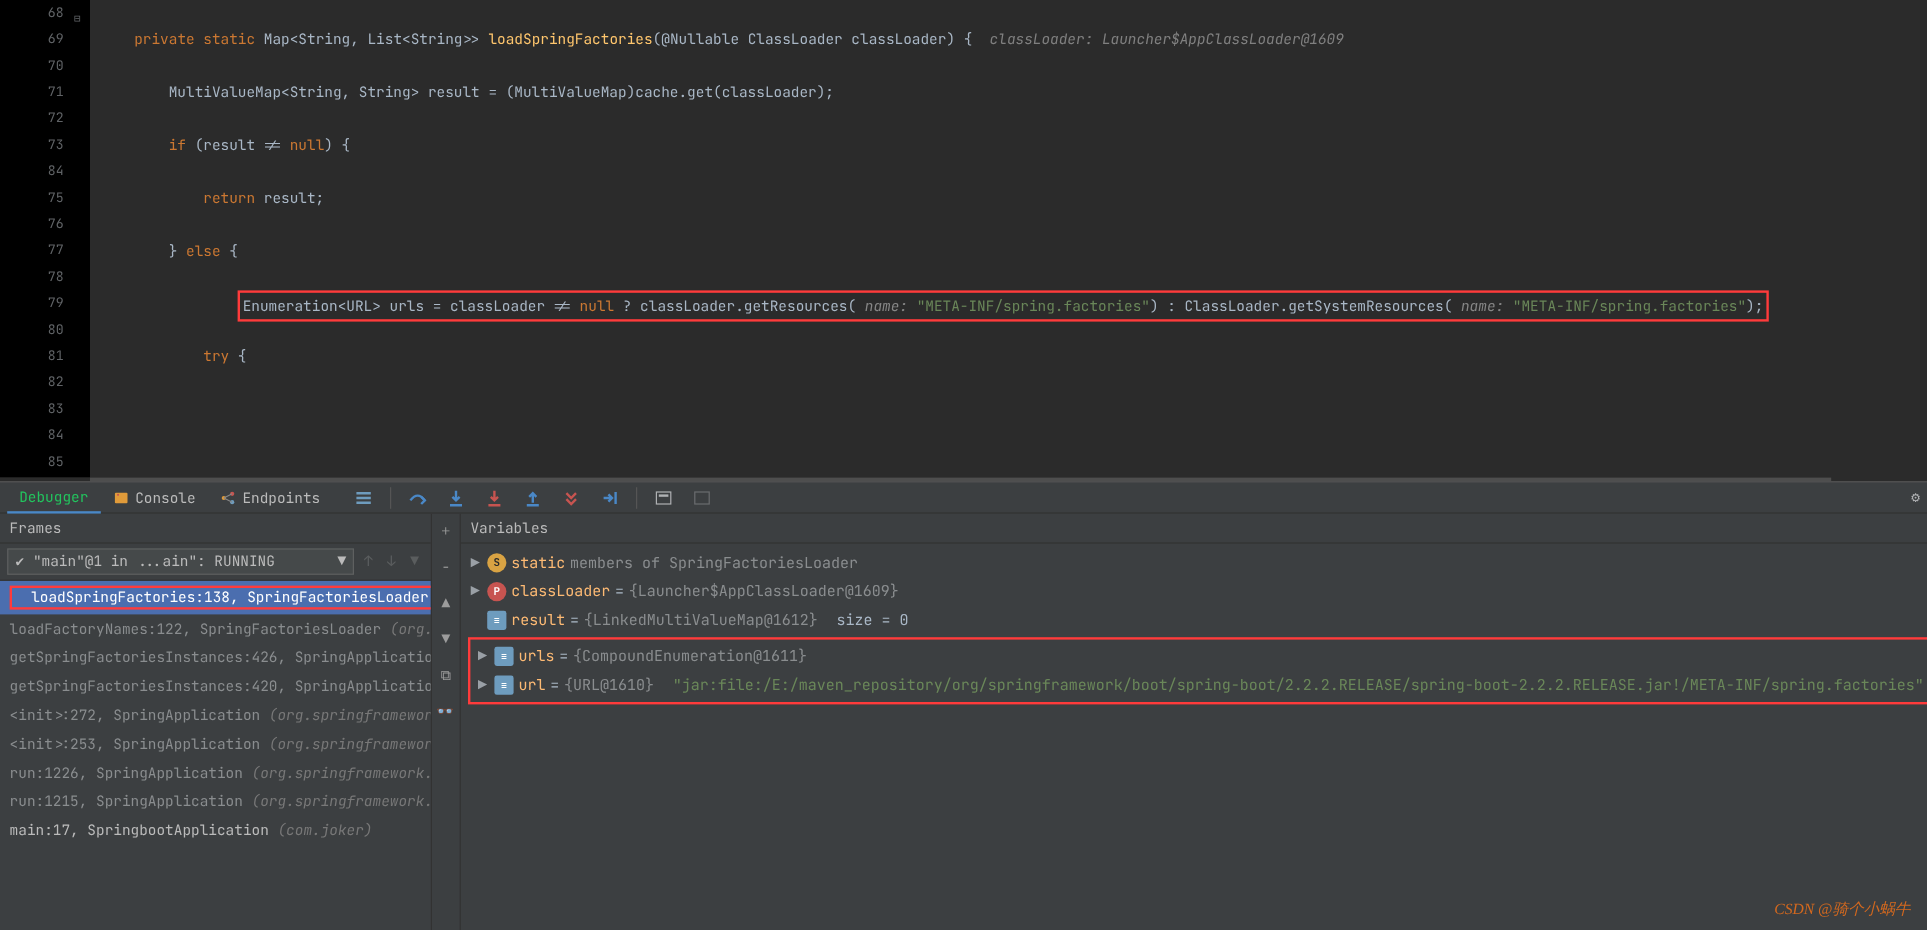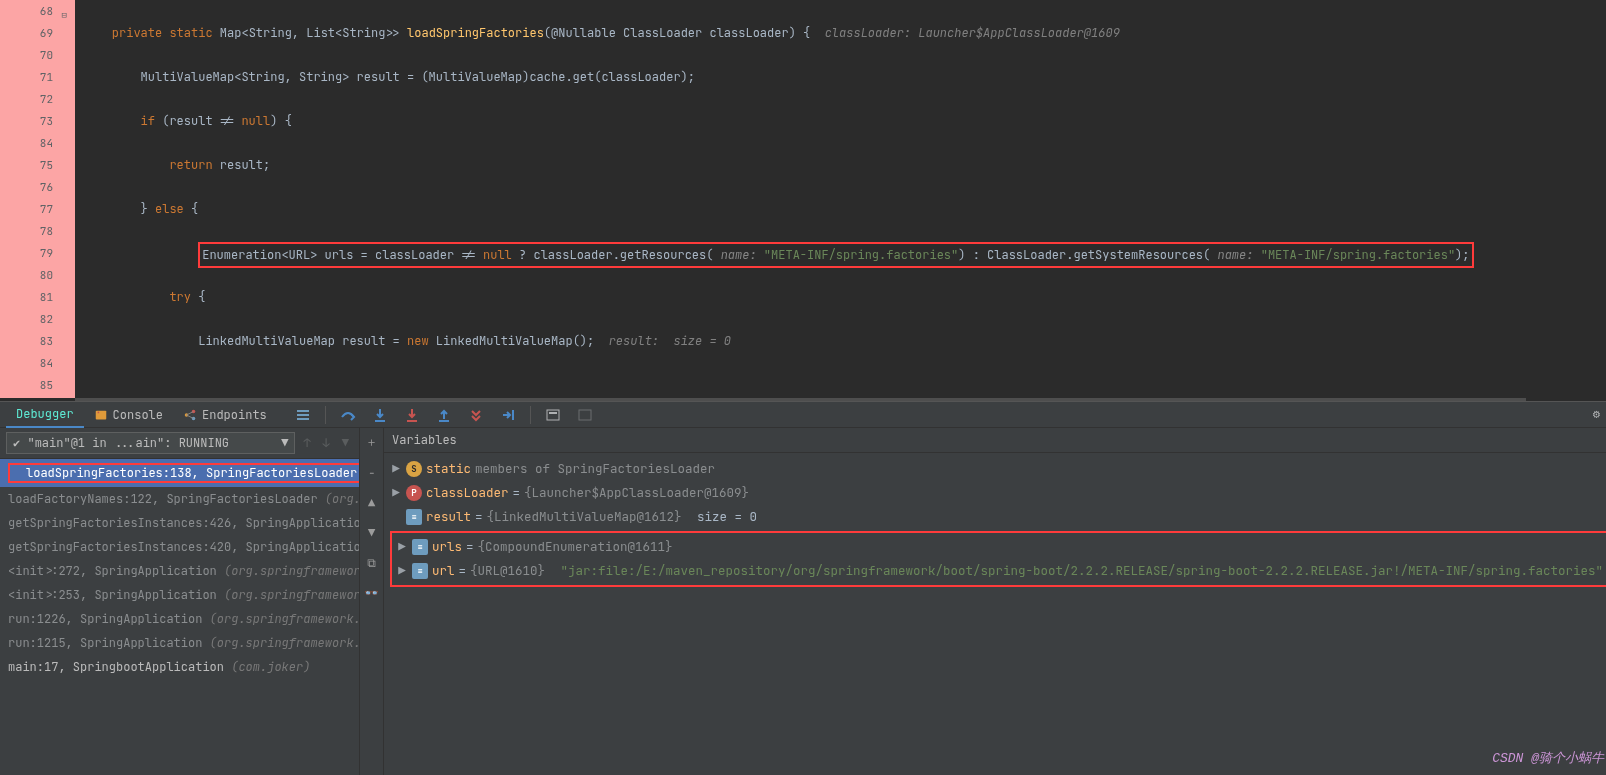--- a/index.html
+++ b/index.html
@@ -3,40 +3,40 @@
 <meta charset="utf-8">
 <style>
 * { margin: 0; padding: 0; box-sizing: border-box; }
 body {
   font-family: 'JetBrains Mono','Consolas',monospace;
   background: #2b2b2b; color: #a9b7c6; font-size: 12px;
   width: 1606px; height: 775px; overflow: hidden;
   display: flex; flex-direction: column;
 }
 .editor-area { display: flex; height: 398px; overflow: hidden; position: relative; }
-.gutter { width: 75px; background: #fca5a5; color: #606366; text-align: right; padding-right: 22px; line-height: 22px; font-size: 11px; user-select: none; position: relative; }
+.gutter { width: 75px; background: #000000; color: #606366; text-align: right; padding-right: 22px; line-height: 22px; font-size: 11px; user-select: none; position: relative; }
 .gutter .ln { height: 22px; position: relative; }
 .fold-mark { position: absolute; right: -14px; top: 4px; color: #606366; font-size: 9px; }
 .code { flex: 1; line-height: 22px; white-space: pre; padding-left: 8px; overflow: hidden; }
 .code-line { height: 22px; }
 .kw { color: #cc7832; }
 .str { color: #6a8759; }
 .comment { color: #808080; font-style: italic; text-align: right; }
 .type { color: #a9b7c6; }
 .method { color: #ffc66d; }
 .param-hint { color: #868686; font-style: italic; }
 .red-box { border: 2px solid #ff3b3b; display: inline-block; padding: 0 2px; }
 .red-box-vars { border: 2px solid #ff3b3b; }
 
 .scroll-hint { height: 3px; background: #4e4e4e; margin: 0 80px 0 75px; }
 
 .tool-window { flex: 1; background: #3c3f41; border-top: 1px solid #555; display: flex; flex-direction: column; }
 .tool-header { height: 26px; display: flex; align-items: center; border-bottom: 1px solid #323232; padding: 0 6px; position: relative; }
 .tab { padding: 4px 10px; color: #bbb; font-size: 12px; display: flex; align-items: center; gap: 5px; }
-.tab.active { border-bottom: 2px solid #4a88c7; color: #5eead4; }
+.tab.active { border-bottom: 2px solid #4a88c7; color: #22c55e; }
 .ico { width: 14px; height: 14px; display: inline-block; }
 .toolbar { display: flex; gap: 12px; margin-left: 16px; align-items: center; }
 .tbtn { width: 20px; height: 20px; display: flex; align-items: center; justify-content: center; cursor: pointer; color: #afb1b3; }
 .gear { position: absolute; right: 6px; top: 4px; color: #afb1b3; cursor:pointer; }
 
 .panes { display: flex; flex: 1; overflow: hidden; }
 .frames-pane { width: 360px; border-right: 1px solid #323232; display: flex; flex-direction: column; }
 .pane-title { padding: 4px 8px; color: #bbb; border-bottom: 1px solid #323232; font-size: 12px; }
 .thread-row { display: flex; align-items: center; padding: 4px 6px; gap: 4px; border-bottom: 1px solid #323232; }
 .thread-combo { flex: 1; background: #45494a; border: 1px solid #5e6060; padding: 2px 6px; color: #bbb; display: flex; align-items: center; justify-content: space-between; font-size: 12px; }
@@ -57,21 +57,21 @@
 .tree-arrow { color: #9aa0a6; width: 12px; display:inline-block; text-align:center; }
 .v-icon { width: 16px; height: 16px; border-radius: 50%; display: inline-flex; align-items: center; justify-content: center; font-size: 9px; font-weight: bold; color: #2b2b2b; }
 .v-icon.s { background: #d9a343; }
 .v-icon.p { background: #c75450; color:#fff; }
 .v-icon.equals { background: #6e9cbe; color:#fff; border-radius:2px; }
 .var-name { color: #fdba74; }
 .var-eq { color: #a9b7c6; }
 .var-val { color: #8a8d8f; }
 .var-str { color: #6a8759; }
 
-.watermark { position: absolute; right: 2px; bottom: 8px; color: #f0abfc; font-size: 13px; font-style: italic; opacity: 0.8; z-index:50; font-family: Liberation Mono, monospace;}
+.watermark { position: absolute; right: 14px; bottom: 8px; color: #f97316; font-size: 13px; font-style: italic; opacity: 0.8; z-index:50; font-family: Liberation Serif, serif;}
 </style>
 </head>
 <body>
 
 <div class="editor-area">
   <div class="gutter">
     <div class="ln">68<span class="fold-mark">⊟</span></div>
     <div class="ln">69</div>
       <div class="ln">70</div>
       <div class="ln">71</div>
@@ -91,21 +91,20 @@
       <div class="ln">85</div>
   </div>
   <div class="code">
 <div class="code-line">    <span class="kw">private static</span> Map&lt;String, List&lt;String&gt;&gt; <span class="method">loadSpringFactories</span>(<span class="type">@Nullable</span> ClassLoader classLoader) {  <span class="comment">classLoader: Launcher$AppClassLoader@1609</span></div>
 <div class="code-line">        MultiValueMap&lt;String, String&gt; result = (MultiValueMap)cache.get(classLoader);</div>
 <div class="code-line">        <span class="kw">if</span> (result != <span class="kw">null</span>) {</div>
 <div class="code-line">            <span class="kw">return</span> result;</div>
 <div class="code-line">        } <span class="kw">else</span> {</div>
 <div class="code-line">                <span class="red-box">Enumeration&lt;URL&gt; urls = classLoader != <span class="kw">null</span> ? classLoader.getResources( <span class="param-hint">name:</span> <span class="str">"META-INF/spring.factories"</span>) : ClassLoader.getSystemResources( <span class="param-hint">name:</span> <span class="str">"META-INF/spring.factories"</span>);</span></div>
 <div class="code-line">            <span class="kw">try</span> {</div>
-<div class="code-line">                LinkedMultiValueMap result = <span class="kw">new</span> LinkedMultiValueMap();  <span class="comment">result:  size = 0</span></div>
 <div class="code-line"></div>
 
 
 
 
 
 
 
 
 
@@ -188,20 +187,21 @@
             <rect x="2" y="3" width="12" height="10" fill="none" stroke="#afb1b3"></rect>
           </svg>
         </span>
     </div>
     <span class="gear">⚙</span>
   </div>
 
   <div class="panes">
 
     <div class="frames-pane">
+      <div class="pane-title">Frames</div>
       <div class="thread-row">
         <div class="thread-combo">
           <span>✔ <span>"main"@1 in ...ain": RUNNING</span></span>
             <span>▼</span>
         </div>
         <span class="arrow-btn">↑</span>
         <span class="arrow-btn">↓</span>
         <span class="arrow-btn">▼</span>
       </div>
       <div class="frames-list">

